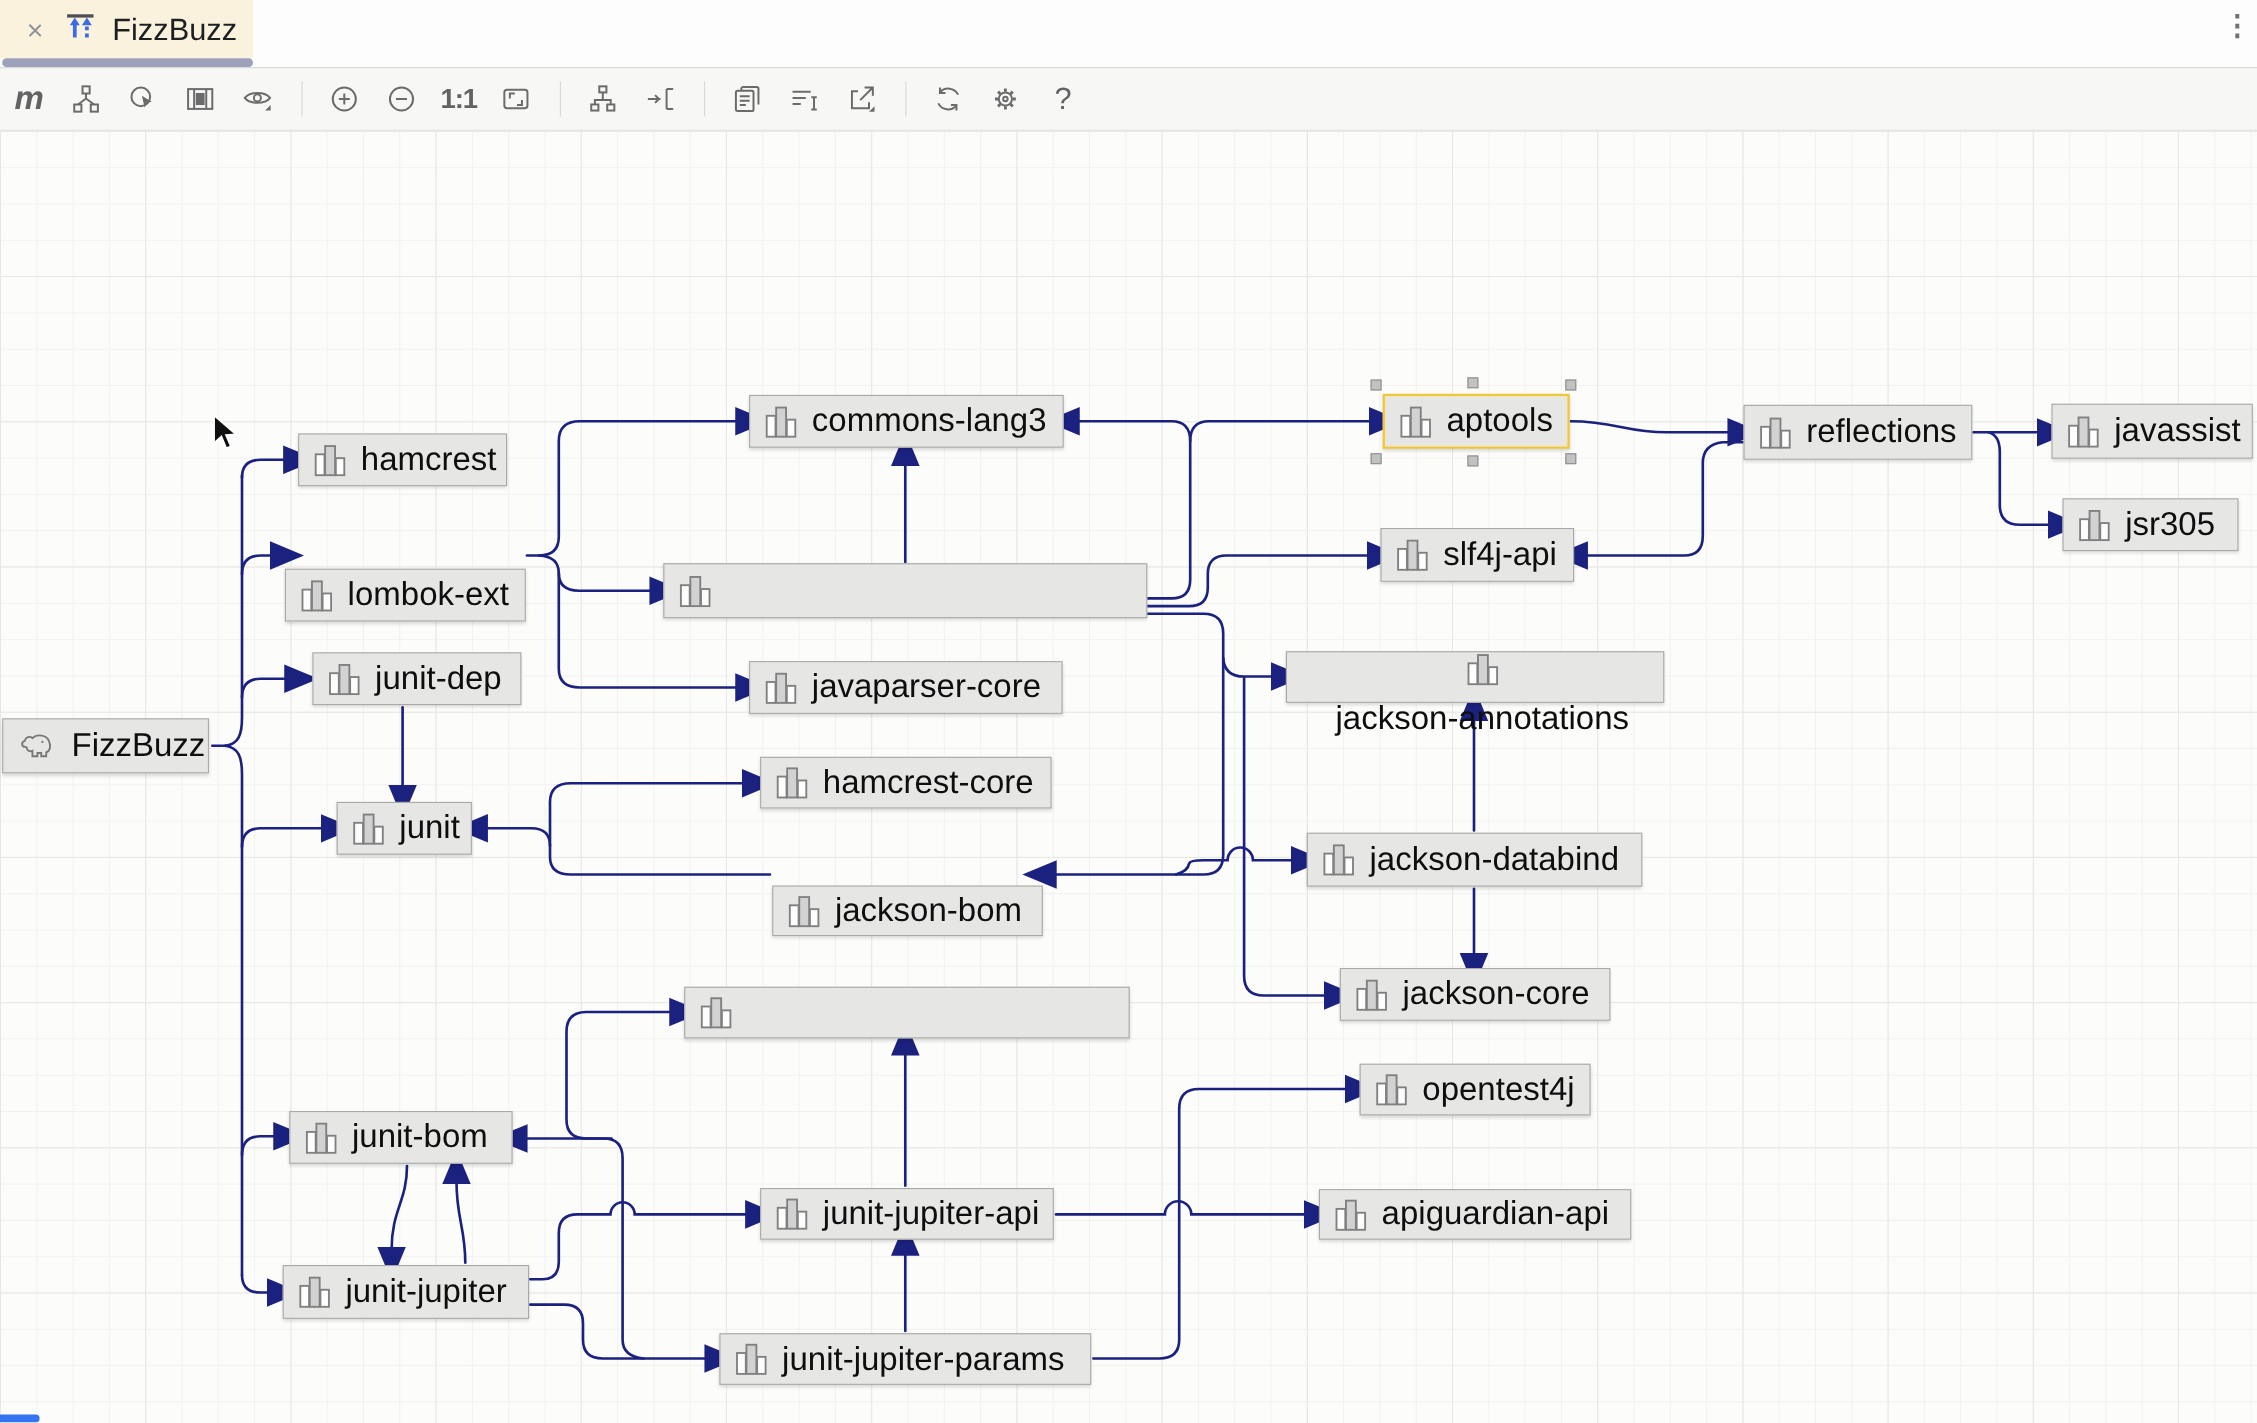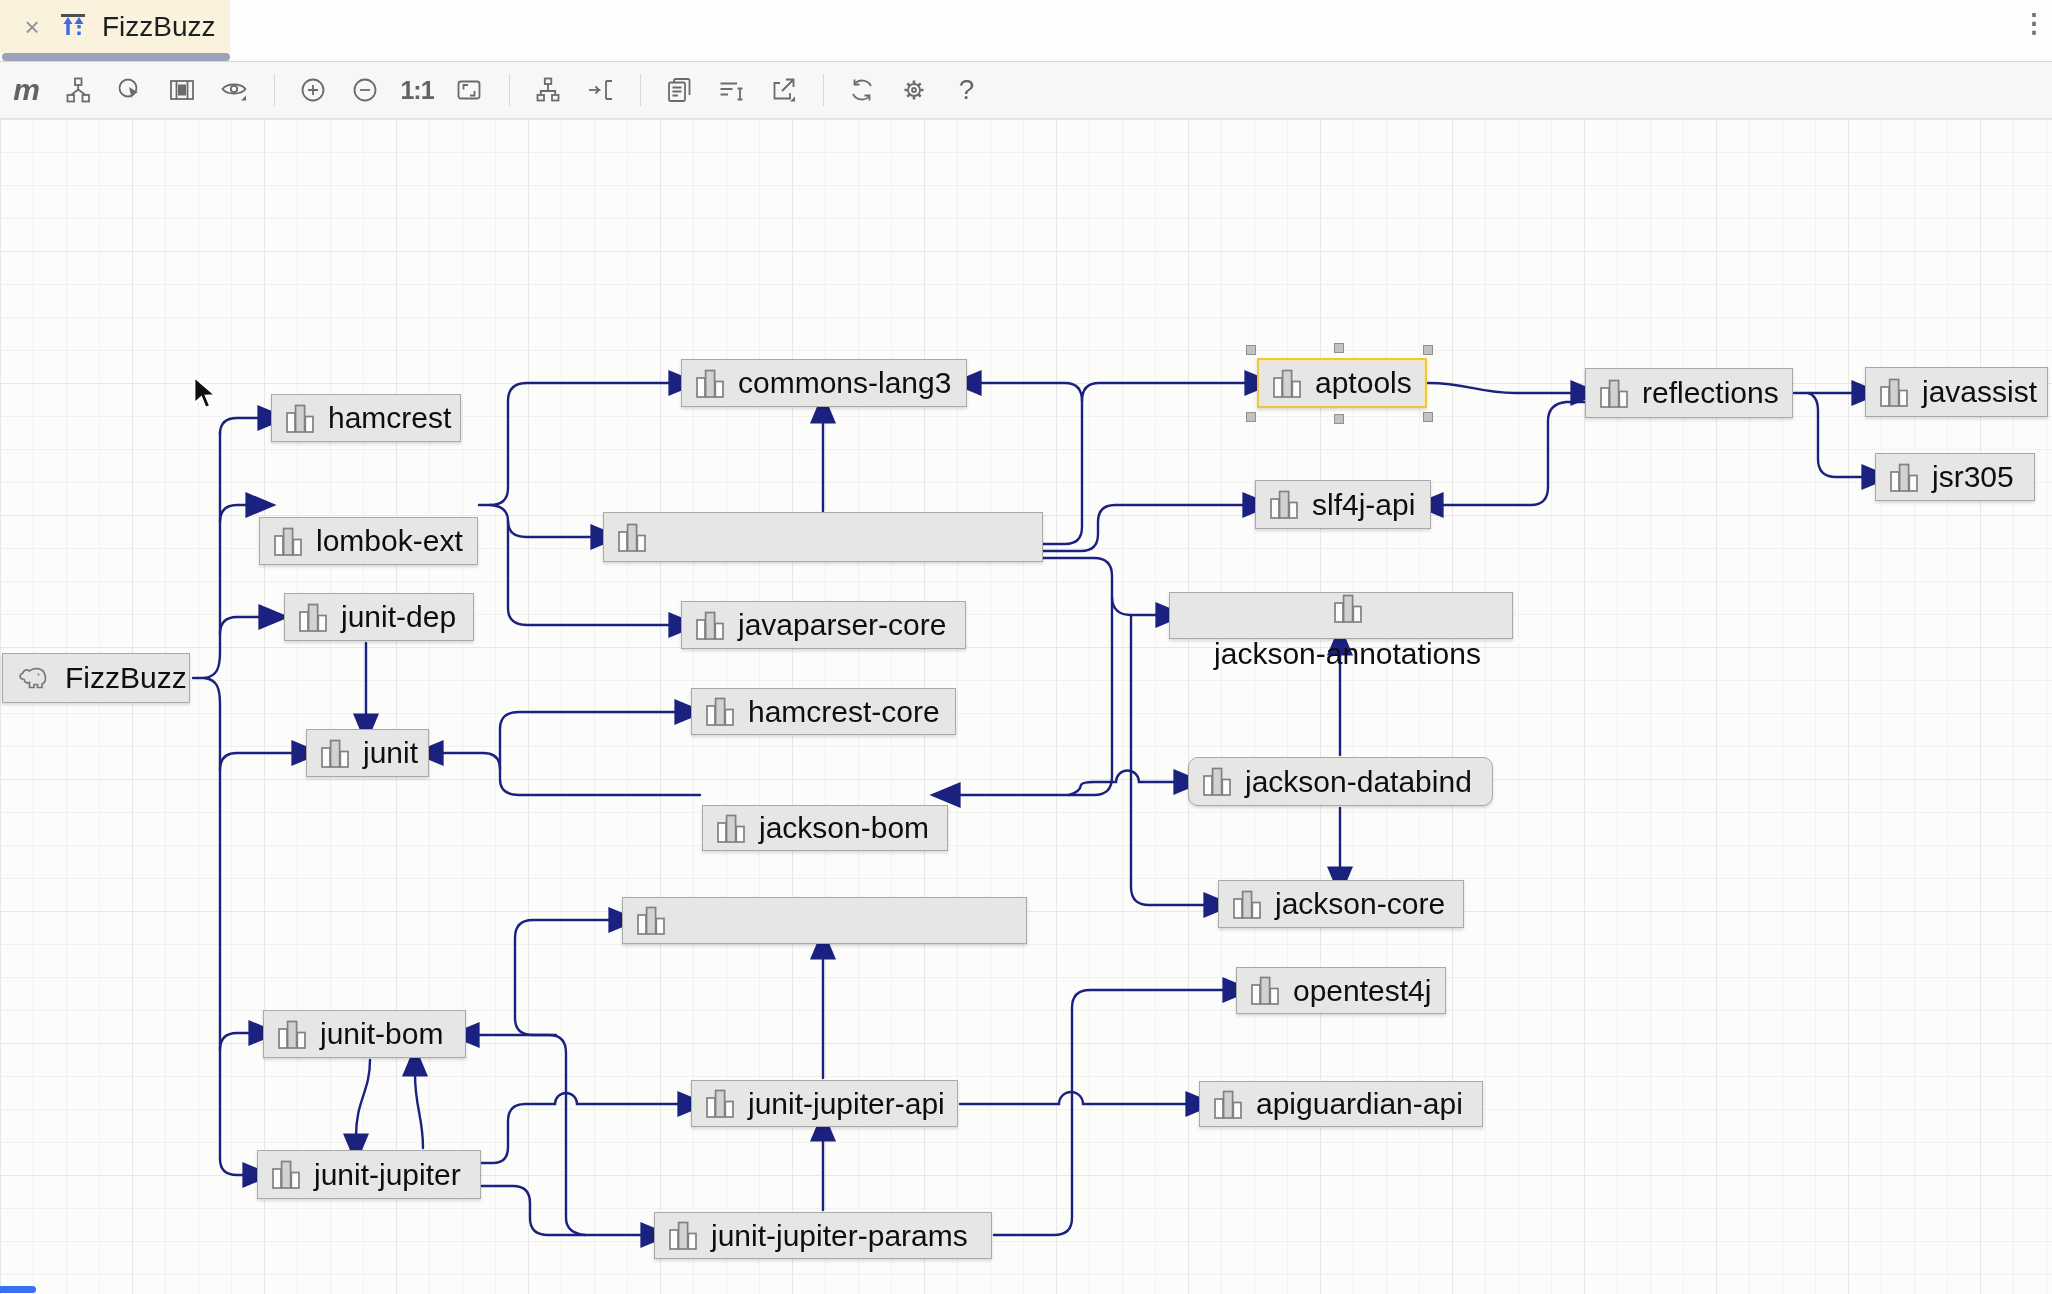--- a/index.html
+++ b/index.html
@@ -359,21 +359,21 @@
       <div class="node" style="left: 1169px; top: 592px; width: 344px; height: 47px; flex-direction: column;">
         <span style="display: flex; align-items: center;">
           <svg width="30" height="31" viewBox="0 0 30 31">
             <rect x="2" y="10" width="8" height="19" fill="#fdfdfd" stroke="#808080" stroke-width="1.7"></rect>
             <rect x="10.6" y="2.5" width="9" height="26.5" fill="#d2d2d2" stroke="#808080" stroke-width="1.7"></rect>
             <rect x="20.3" y="13.5" width="7.7" height="15.5" fill="#fdfdfd" stroke="#808080" stroke-width="1.7"></rect>
           </svg>
         </span>
         <span>jackson-annotations</span>
       </div>
-      <div class="node" style="left: 1188px; top: 757px; width: 305px; height: 49px; border-radius: 10px;">
+      <div class="node" style="left: 1188px; top: 757px; width: 305px; height: 49px;">
         <span style="display: flex; align-items: center;">
           <svg width="30" height="31" viewBox="0 0 30 31">
             <rect x="2" y="10" width="8" height="19" fill="#fdfdfd" stroke="#808080" stroke-width="1.7"></rect>
             <rect x="10.6" y="2.5" width="9" height="26.5" fill="#d2d2d2" stroke="#808080" stroke-width="1.7"></rect>
             <rect x="20.3" y="13.5" width="7.7" height="15.5" fill="#fdfdfd" stroke="#808080" stroke-width="1.7"></rect>
           </svg>
         </span>
         <span>jackson-databind</span>
       </div>
       <div class="node" style="left: 1218px; top: 880px; width: 246px; height: 48px;">

